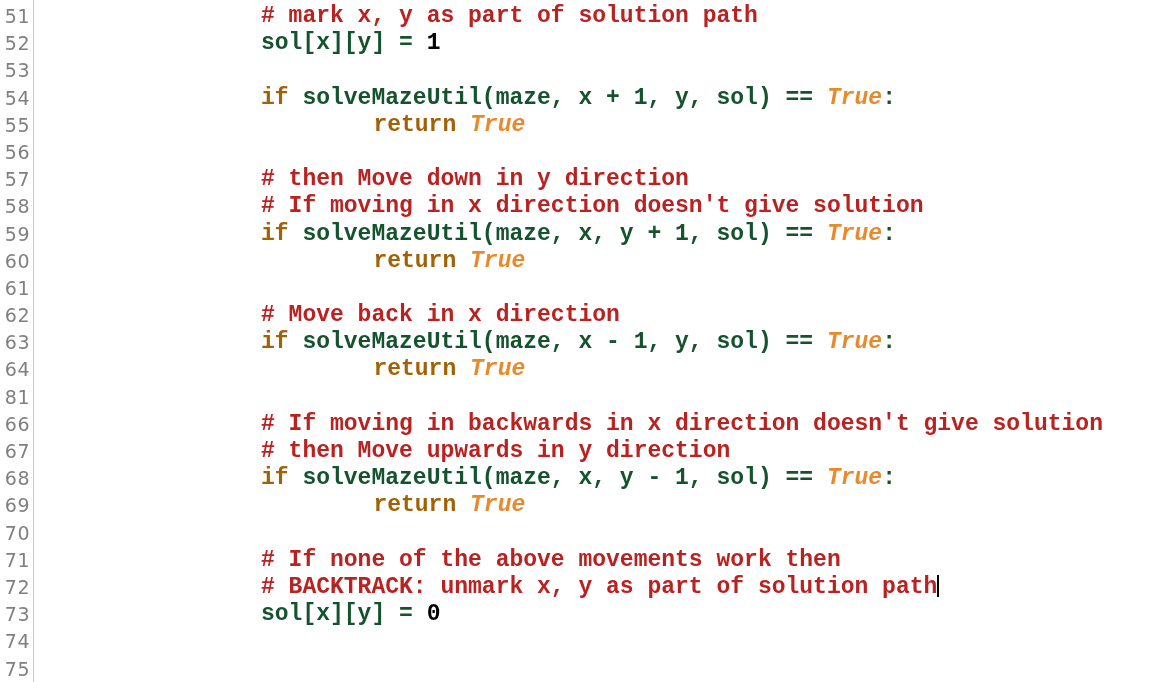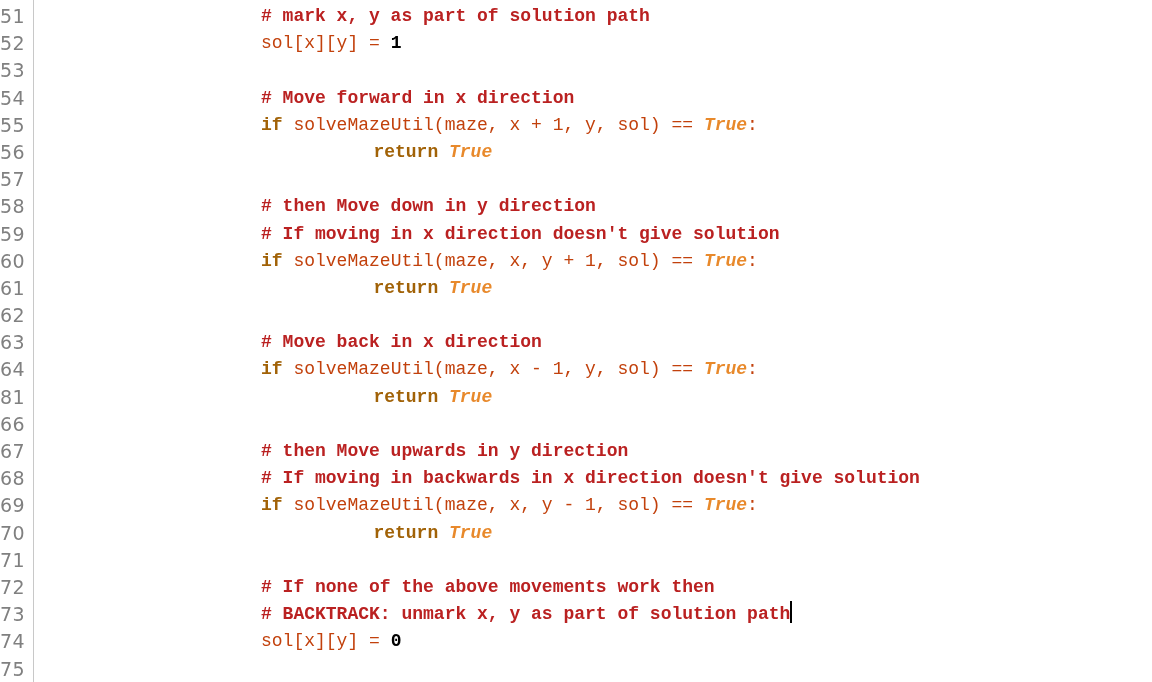--- a/index.html
+++ b/index.html
@@ -28,20 +28,21 @@
     box-sizing: border-box;
     border-right: 1px solid #c8c8c8;
     background: #ffffff;
     padding-top: 3px;
     position: relative;
     z-index: 2;
   }
   .gutter-line {
     height: 27.2px;
     line-height: 27.2px;
+    text-align: right;
     padding-right: 3px;
     box-sizing: border-box;
     color: #808080;
     font-family: "DejaVu Sans", "Liberation Sans", sans-serif;
     font-size: 19px;
     letter-spacing: 0.5px;
     white-space: pre;
   }
   .code-area {
     flex: 1;
@@ -49,29 +50,29 @@
     padding-top: 3px;
     box-sizing: border-box;
     overflow: hidden;
     position: relative;
   }
   .code-line {
     height: 27.2px;
     line-height: 27.2px;
     white-space: pre;
     font-family: "Liberation Mono", "DejaVu Sans Mono", monospace;
-    font-size: 18px;
+    font-size: 23px;
     letter-spacing: 0px;
     color: #000000;
     padding-left: 227px;
   }
   .tok-comment { color: #BA2121; font-weight: bold; }
   .tok-keyword { color: #a16207; font-weight: bold; }
   .tok-builtin { color: #E8892B; font-weight: bold; font-style: italic; }
-  .tok-plain   { color: #c2410c; font-weight: normal; }
+  .tok-plain   { color: #14532d; font-weight: bold; }
   .tok-number  { color: #000000; font-weight: bold; }
   .caret {
     display: inline-block;
     width: 2px;
     height: 22px;
     background: #000000;
     vertical-align: -4px;
     margin-left: 0px;
   }
 </style>
@@ -105,35 +106,34 @@
       <div class="gutter-line">72</div>
       <div class="gutter-line">73</div>
       <div class="gutter-line">74</div>
       <div class="gutter-line">75</div>
     </div>
 
   <div class="code-area" id="code-area">
       <div class="code-line"><span class="tok-comment"># mark x, y as part of solution path</span></div>
       <div class="code-line"><span class="tok-plain">sol[x][y] = </span><span class="tok-number">1</span></div>
       <div class="code-line"></div>
-      <div class="code-line"><span class="tok-comment"># Move forward in x direction</span></div>
       <div class="code-line"><span class="tok-keyword">if</span><span class="tok-plain"> solveMazeUtil(maze, x + 1, y, sol) == </span><span class="tok-builtin">True</span><span class="tok-plain">:</span></div>
       <div class="code-line" style="padding-left: 339.4px;"><span class="tok-keyword">return</span><span class="tok-plain"> </span><span class="tok-builtin">True</span></div>
       <div class="code-line"></div>
       <div class="code-line"><span class="tok-comment"># then Move down in y direction</span></div>
       <div class="code-line"><span class="tok-comment"># If moving in x direction doesn't give solution</span></div>
       <div class="code-line"><span class="tok-keyword">if</span><span class="tok-plain"> solveMazeUtil(maze, x, y + 1, sol) == </span><span class="tok-builtin">True</span><span class="tok-plain">:</span></div>
       <div class="code-line" style="padding-left: 339.4px;"><span class="tok-keyword">return</span><span class="tok-plain"> </span><span class="tok-builtin">True</span></div>
       <div class="code-line"></div>
       <div class="code-line"><span class="tok-comment"># Move back in x direction</span></div>
       <div class="code-line"><span class="tok-keyword">if</span><span class="tok-plain"> solveMazeUtil(maze, x - 1, y, sol) == </span><span class="tok-builtin">True</span><span class="tok-plain">:</span></div>
       <div class="code-line" style="padding-left: 339.4px;"><span class="tok-keyword">return</span><span class="tok-plain"> </span><span class="tok-builtin">True</span></div>
       <div class="code-line"></div>
+      <div class="code-line"><span class="tok-comment"># If moving in backwards in x direction doesn't give solution</span></div>
       <div class="code-line"><span class="tok-comment"># then Move upwards in y direction</span></div>
-      <div class="code-line"><span class="tok-comment"># If moving in backwards in x direction doesn't give solution</span></div>
       <div class="code-line"><span class="tok-keyword">if</span><span class="tok-plain"> solveMazeUtil(maze, x, y - 1, sol) == </span><span class="tok-builtin">True</span><span class="tok-plain">:</span></div>
       <div class="code-line" style="padding-left: 339.4px;"><span class="tok-keyword">return</span><span class="tok-plain"> </span><span class="tok-builtin">True</span></div>
       <div class="code-line"></div>
       <div class="code-line"><span class="tok-comment"># If none of the above movements work then</span></div>
       <div class="code-line"><span class="tok-comment"># BACKTRACK: unmark x, y as part of solution path</span><span class="caret"></span></div>
       <div class="code-line"><span class="tok-plain">sol[x][y] = </span><span class="tok-number">0</span></div>
     </div>
 
 </div>
 

